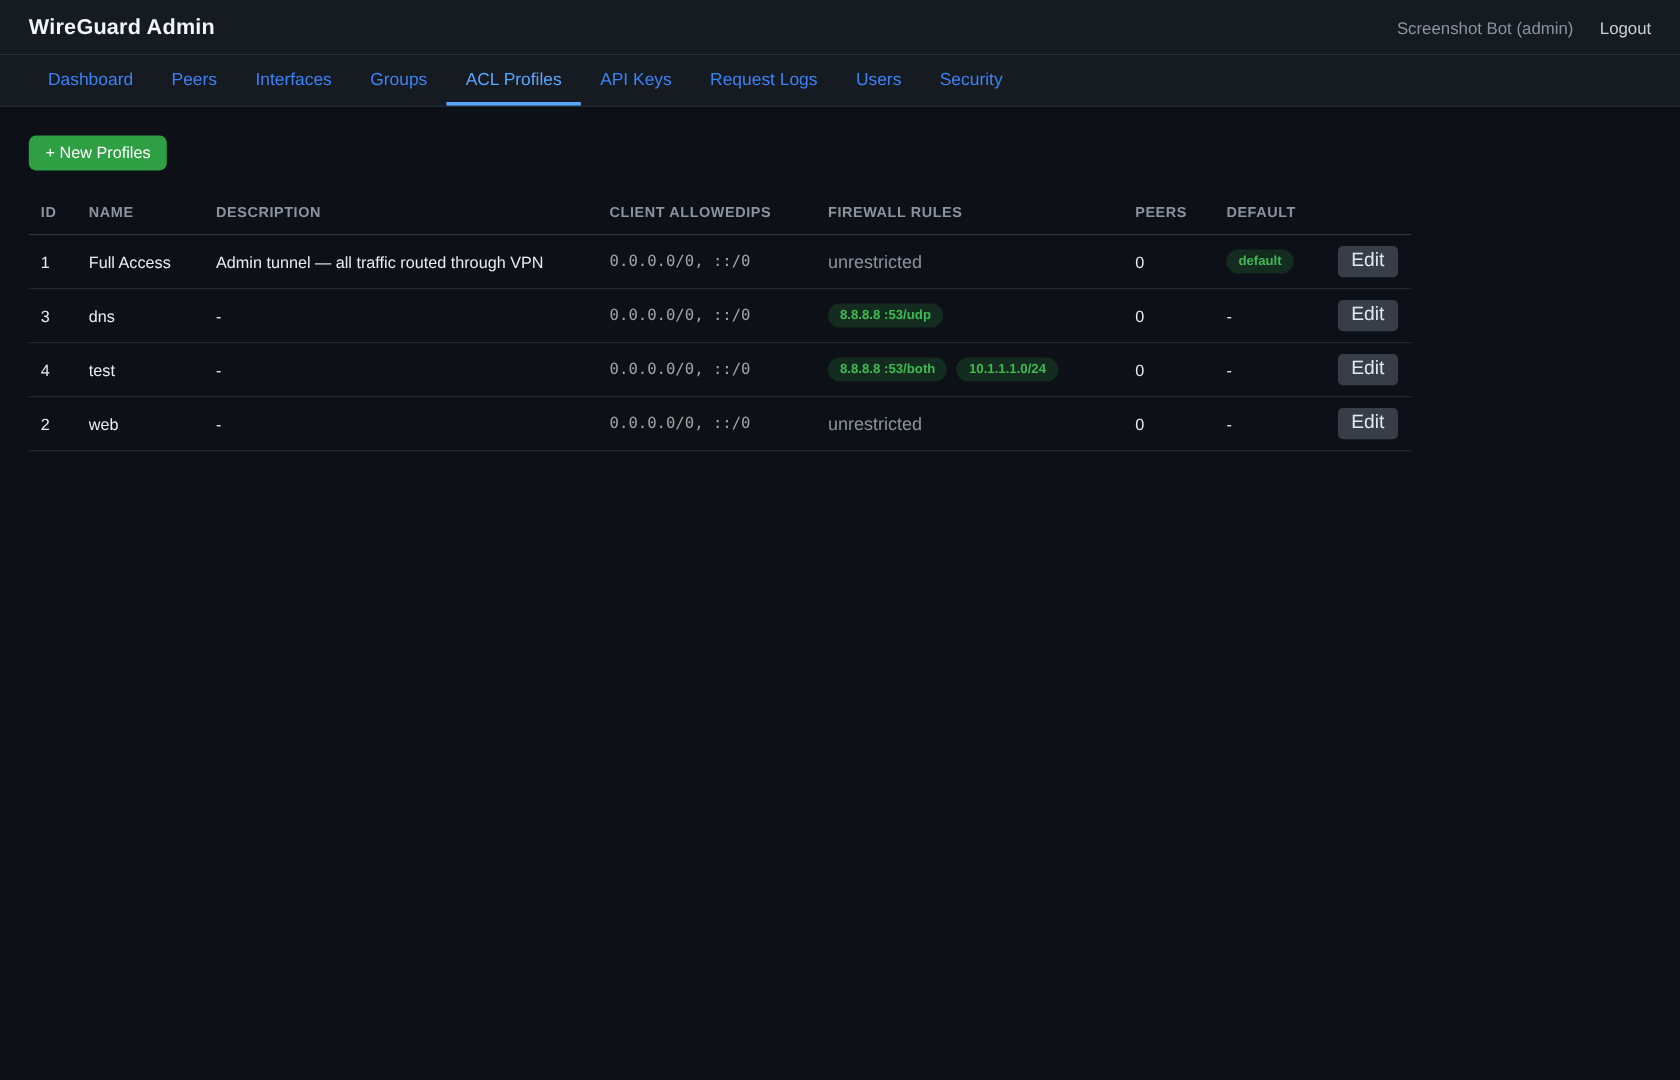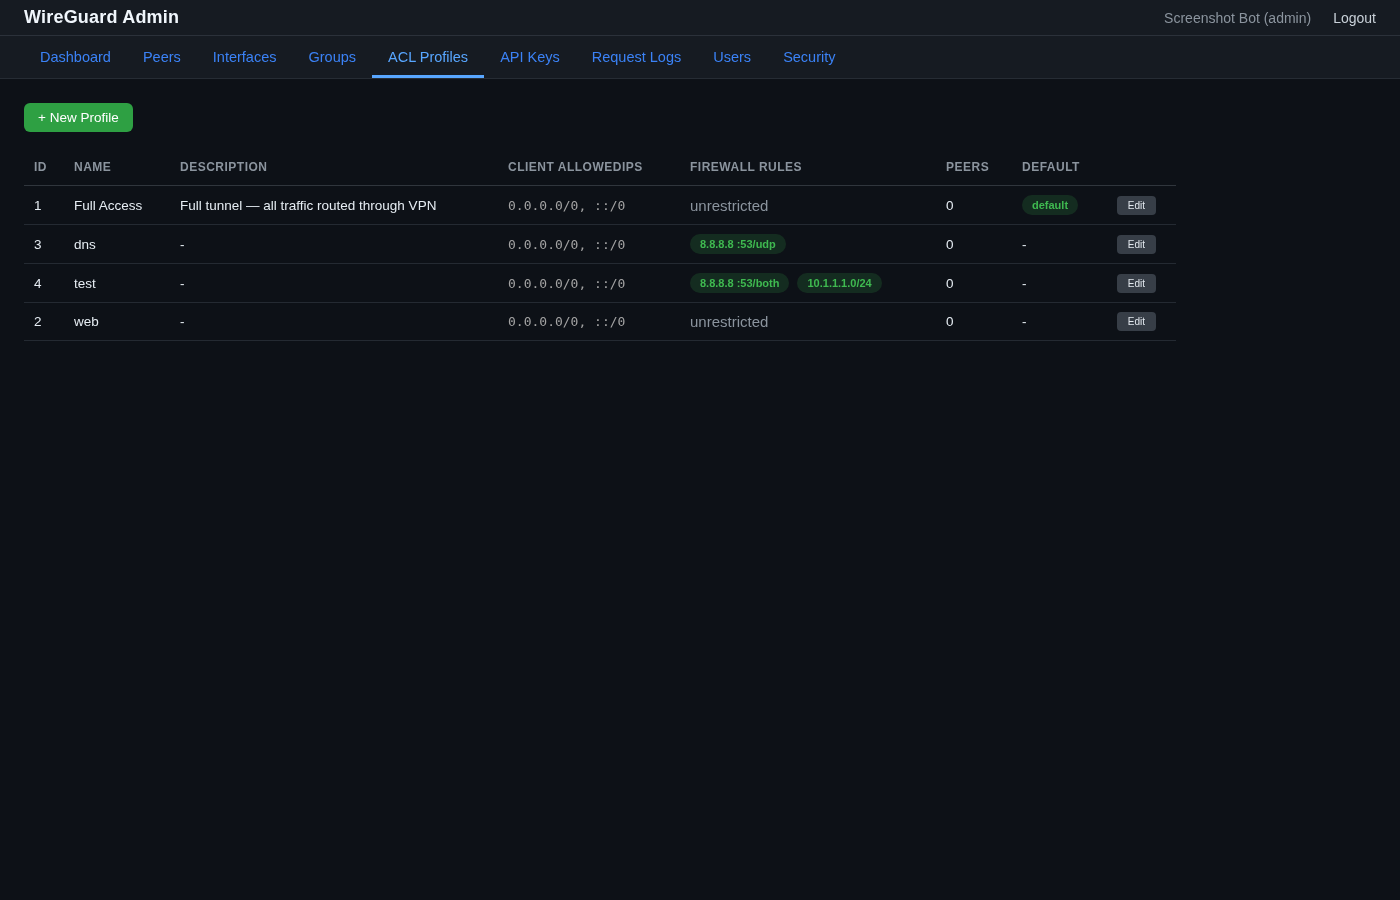--- a/index.html
+++ b/index.html
@@ -8,21 +8,21 @@
     background: #0d1117;
     font-family: "Liberation Sans", sans-serif;
     color: #e6edf3;
     width: 1400px;
     height: 900px;
     overflow: hidden;
   }
 
   
   .topbar {
-    height: 36px;
+    height: 46px;
     background: #161b22;
     border-bottom: 1px solid #2b313a;
     display: flex;
     align-items: center;
     justify-content: space-between;
     padding: 0 24px;
   }
   .brand {
     font-size: 18px;
     font-weight: 700;
@@ -122,21 +122,21 @@
     white-space: nowrap;
   }
   .pill:last-child { margin-right: 0; }
   td.edit-cell { text-align: right; padding-right: 20px; }
   .btn-edit {
     background: #373e47;
     color: #e2e8ee;
     border: none;
     border-radius: 4px;
     padding: 4px 11px;
-    font-size: 10px;
+    font-size: 16px;
     font-family: "Liberation Sans", sans-serif;
     cursor: pointer;
   }
 </style>
 </head>
 <body>
 
 <header class="topbar">
   <div class="brand">WireGuard Admin</div>
   <div class="topbar-right">
@@ -151,21 +151,21 @@
     <a class="tab">Interfaces</a>
     <a class="tab">Groups</a>
     <a class="tab active">ACL Profiles</a>
     <a class="tab">API Keys</a>
     <a class="tab">Request Logs</a>
     <a class="tab">Users</a>
     <a class="tab">Security</a>
   </nav>
 
 <main class="content">
-  <button class="btn-new">+ New Profile</button>
+  <button class="btn-new">+ New Profiles</button>
 
   <table>
     <colgroup>
       <col class="c-id">
         <col class="c-name">
         <col class="c-desc">
         <col class="c-ips">
       <col class="c-fw">
         <col class="c-peers">
         <col class="c-default">
@@ -180,21 +180,21 @@
           <th>FIREWALL RULES</th>
           <th>PEERS</th>
           <th>DEFAULT</th>
           <th></th>
         </tr>
     </thead>
     <tbody id="tbody">
         <tr>
           <td>1</td>
           <td>Full Access</td>
-          <td>Full tunnel — all traffic routed through VPN</td>
+          <td>Admin tunnel — all traffic routed through VPN</td>
           <td class="mono">0.0.0.0/0, ::/0</td>
           <td><span class="muted">unrestricted</span></td>
           <td>0</td>
           <td><span class="pill">default</span></td>
           <td class="edit-cell"><button class="btn-edit">Edit</button></td>
         </tr>
         <tr>
           <td>3</td>
           <td>dns</td>
           <td>-</td>

